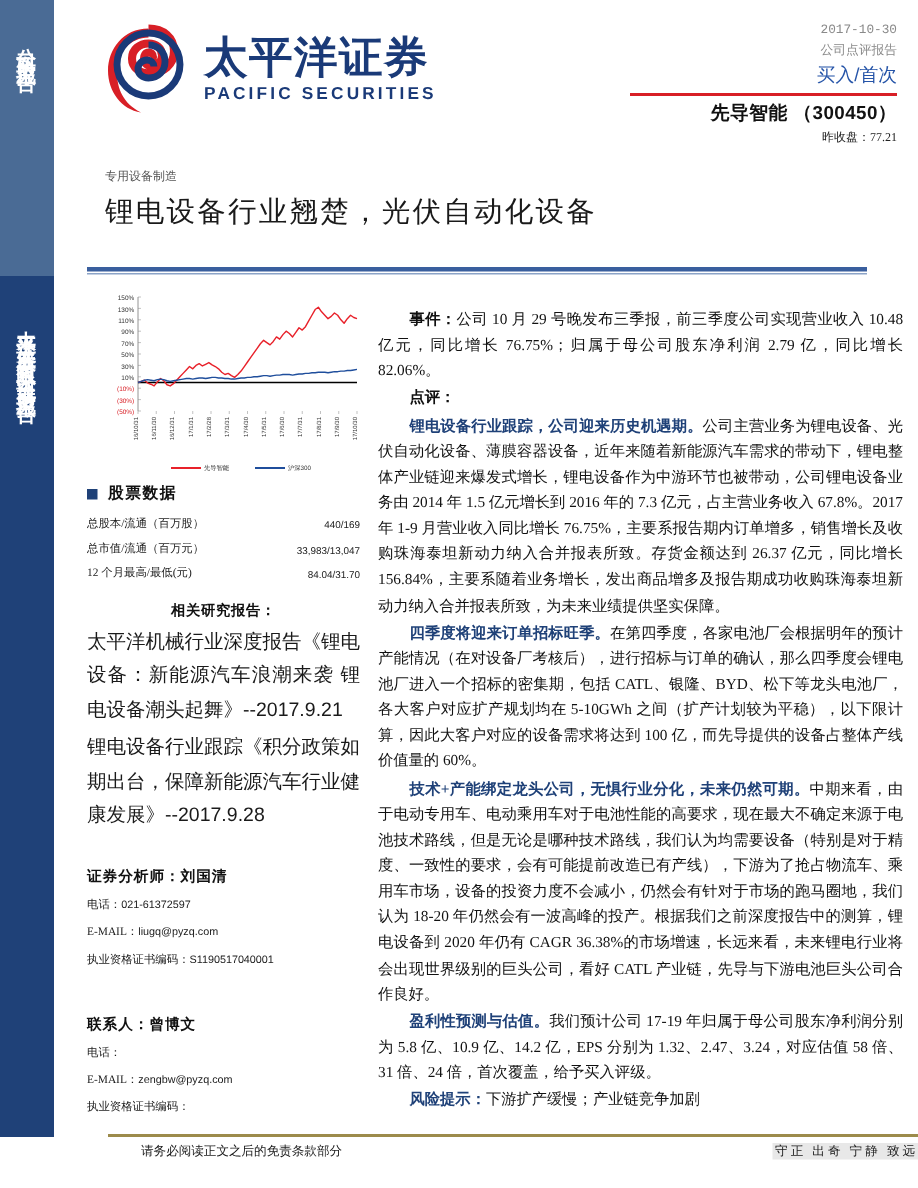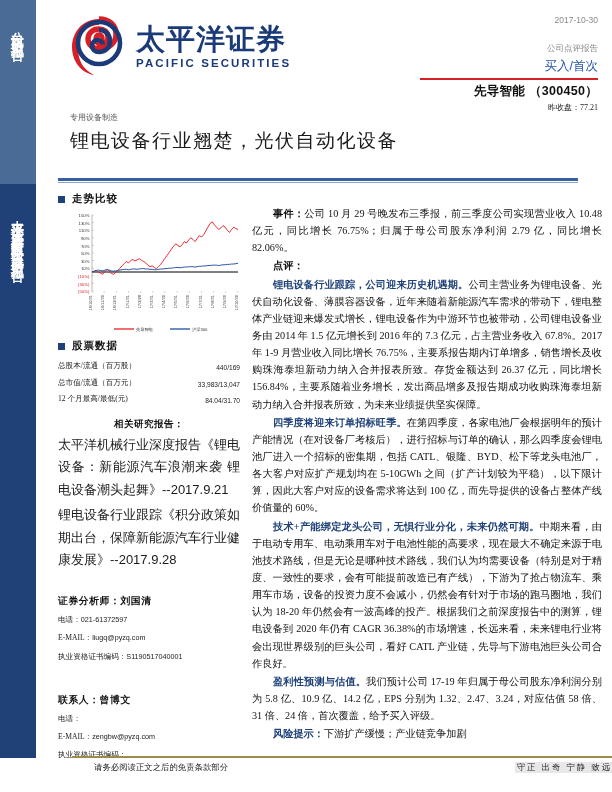--- a/index.html
+++ b/index.html
@@ -70,26 +70,26 @@
     font-family:"Liberation Sans","DejaVu Sans",sans-serif;
     font-size:11.5px;font-weight:bold;color:#1a3a78;
     letter-spacing:2.1px;margin-top:4px;line-height:1;
   }
 
   .meta{
     position:absolute;right:14px;top:14px;width:178px;
     text-align:right;
   }
   .meta-date{
+    font-family:Liberation Mono, monospace;
+    font-size:8.5px;color:#8a8a8a;line-height:1.55;
+  }
+  .meta-type{
     font-family:Liberation Sans, sans-serif;
     font-size:8.5px;color:#8a8a8a;line-height:1.55;
-  }
-  .meta-type{
-    font-family:Liberation Mono, monospace;
-    font-size:8.5px;color:#8a8a8a;line-height:1.55;margin-top:16px;
   }
   .meta-rating{
     font-family:"Liberation Sans","DejaVu Sans",sans-serif;
     font-size:12.5px;color:#2554a8;line-height:1.5;margin-top:1px;
   }
   .meta-rule{
     height:2.4px;background:#d81f26;margin:2px 0 3px 0;
   }
   .meta-stock{
     font-family:"Liberation Sans","DejaVu Sans",sans-serif;
@@ -267,24 +267,20 @@
 
     <div class="industry">专用设备制造</div>
   </div>
 
   <div class="title">锂电设备行业翘楚，光伏自动化设备</div>
   <div class="title-rule"></div>
   <div class="title-rule-thin"></div>
 
   <div class="col-left">
 
-    <div class="box-head">
-      <span class="box-bullet"></span>
-      <span class="box-title">走势比较</span>
-    </div>
 
     <div class="chart">
       <svg id="perf-chart" width="180" height="126" viewBox="0 0 180 126">
           <text x="27.5" y="6.1" text-anchor="end" font-size="4.3" font-family="&quot;Liberation Sans&quot;,sans-serif" fill="#333">150%</text>
           <line x1="30" y1="4" x2="32" y2="4" stroke="#999" stroke-width="0.4"></line>
           <text x="27.5" y="13.699999999999994" text-anchor="end" font-size="4.3" font-family="&quot;Liberation Sans&quot;,sans-serif" fill="#333">130%</text>
           <line x1="30" y1="11.599999999999994" x2="32" y2="11.599999999999994" stroke="#999" stroke-width="0.4"></line>
           <text x="27.5" y="21.299999999999997" text-anchor="end" font-size="4.3" font-family="&quot;Liberation Sans&quot;,sans-serif" fill="#333">110%</text>
           <line x1="30" y1="19.199999999999996" x2="32" y2="19.199999999999996" stroke="#999" stroke-width="0.4"></line>
           <text x="27.5" y="28.900000000000006" text-anchor="end" font-size="4.3" font-family="&quot;Liberation Sans&quot;,sans-serif" fill="#333">90%</text>

